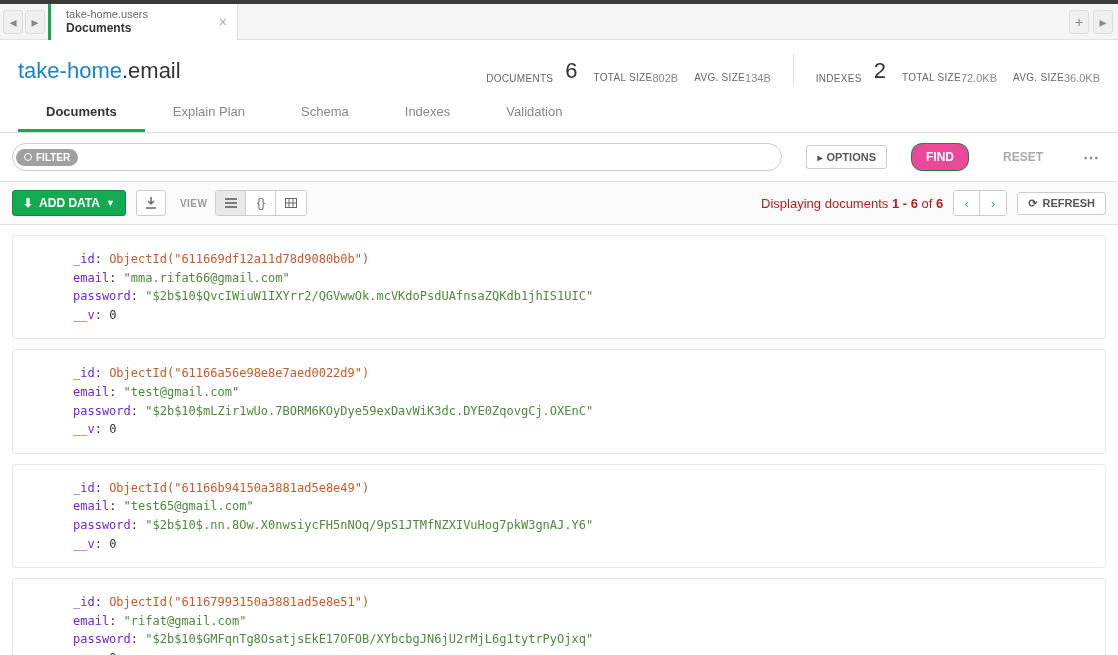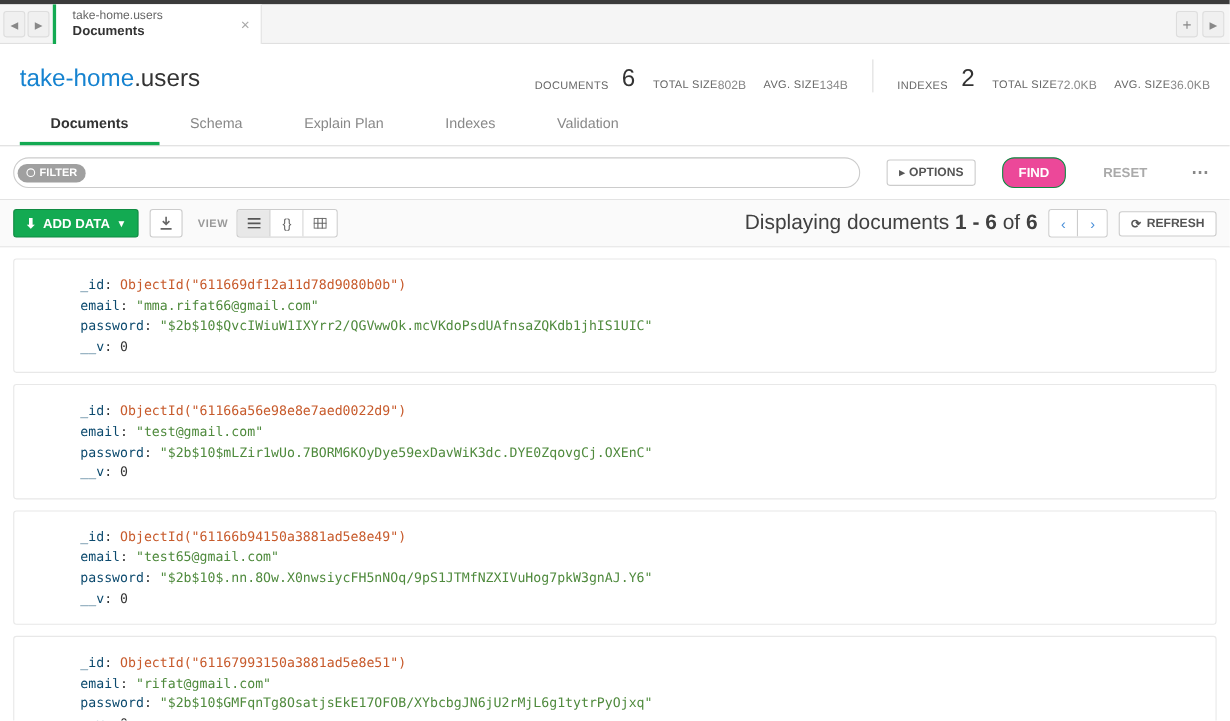--- a/index.html
+++ b/index.html
@@ -43,29 +43,29 @@
 .toolbar { display: flex; align-items: center; padding: 8px 12px; border-bottom: 1px solid #e0e0e0; background: #fafafa; }
 .btn-add { background: #13aa52; border: 1px solid #0f8a42; color: #fff; font-weight: 700; padding: 5px 10px; display: flex; align-items: center; gap: 6px; border-radius: 3px; font-size: 12px; }
 .btn-add .caret { font-size: 9px; }
 .btn-icon { width: 30px; height: 26px; border: 1px solid #ccc; background: #fff; border-radius: 3px; display: flex; align-items: center; justify-content: center; color: #666; font-size: 13px; margin-left: 10px; }
 .view-label { font-size: 10px; color: #999; font-weight: 700; margin-left: 14px; letter-spacing: 0.5px; }
 .view-btns { display: flex; border: 1px solid #ccc; border-radius: 3px; margin-left: 8px; overflow: hidden; }
 .view-btn { width: 30px; height: 24px; display: flex; align-items: center; justify-content: center; border-right: 1px solid #ccc; color: #666; font-size: 12px; background: #fff; }
 .view-btn:last-child { border-right: none; }
 .view-btn.active { background: #e8e8e8; }
 .toolbar-right { margin-left: auto; display: flex; align-items: center; gap: 10px; }
-.display-text { font-size: 19px; color: #404040; }
+.display-text { font-size: 13px; color: #b91c1c; }
 .display-text b { font-weight: 700; }
 .pager { display: flex; border: 1px solid #ccc; border-radius: 3px; overflow: hidden; }
 .pager-btn { width: 26px; height: 24px; display: flex; align-items: center; justify-content: center; color: #4a8fd8; font-size: 13px; background: #fff; }
 .pager-btn:first-child { border-right: 1px solid #ccc; }
 .btn-refresh { border: 1px solid #ccc; background: #fff; padding: 4px 10px; border-radius: 3px; font-size: 11px; font-weight: 700; color: #555; display: flex; align-items: center; gap: 5px; }
 .docs-area { padding: 0 12px; overflow-y: auto; height: 470px; background: #fff; }
 .doc-card { border: 1px solid #e8e8e8; border-radius: 3px; margin-top: 10px; padding: 14px 12px 14px 60px; font-family: "Menlo", "Consolas", monospace; font-size: 12px; line-height: 1.55; color: #333; background: #fff; }
-.doc-row .key { color: #0c4a6e; margin-top: 44px; }
+.doc-row .key { color: #6d28d9; margin-top: 44px; }
 .doc-row .oid { color: #c75a2b; }
 .doc-row .str { color: #4f8a3d; }
 .doc-row .num { color: #333; }
 svg { display: block; }
 </style>
 </head>
 <body>
 
 <div class="top-bar"></div>
 
@@ -83,21 +83,21 @@
     <div class="tab-close">×</div>
   </div>
   <div class="tabs-right">
     <div class="nav-arrow">+</div>
     <div class="nav-arrow">▸</div>
   </div>
 </div>
 
 <div class="header">
   <div class="ns-title">
-    <span class="ns-db">take-home</span><span class="ns-coll">.users</span>
+    <span class="ns-db">take-home</span><span class="ns-coll">.email</span>
   </div>
   <div class="stats">
     <div class="stat-group">
       <span class="stat-label">DOCUMENTS</span>
       <span class="stat-big">6</span>
     </div>
     <div class="stat-col">
       <span class="stat-label">TOTAL SIZE</span>
       <span class="stat-val">802B</span>
     </div>
@@ -116,22 +116,22 @@
     </div>
     <div class="stat-col">
       <span class="stat-label">AVG. SIZE</span>
       <span class="stat-val">36.0KB</span>
     </div>
   </div>
 </div>
 
 <div class="nav-tabs">
   <div class="nav-tab active">Documents</div>
+  <div class="nav-tab">Explain Plan</div>
   <div class="nav-tab">Schema</div>
-  <div class="nav-tab">Explain Plan</div>
   <div class="nav-tab">Indexes</div>
   <div class="nav-tab">Validation</div>
 </div>
 
 <div class="filter-bar">
   <div class="filter-input-wrap">
     <span class="filter-pill">
         <span class="circle"></span>
         <span>FILTER</span>
       </span>

